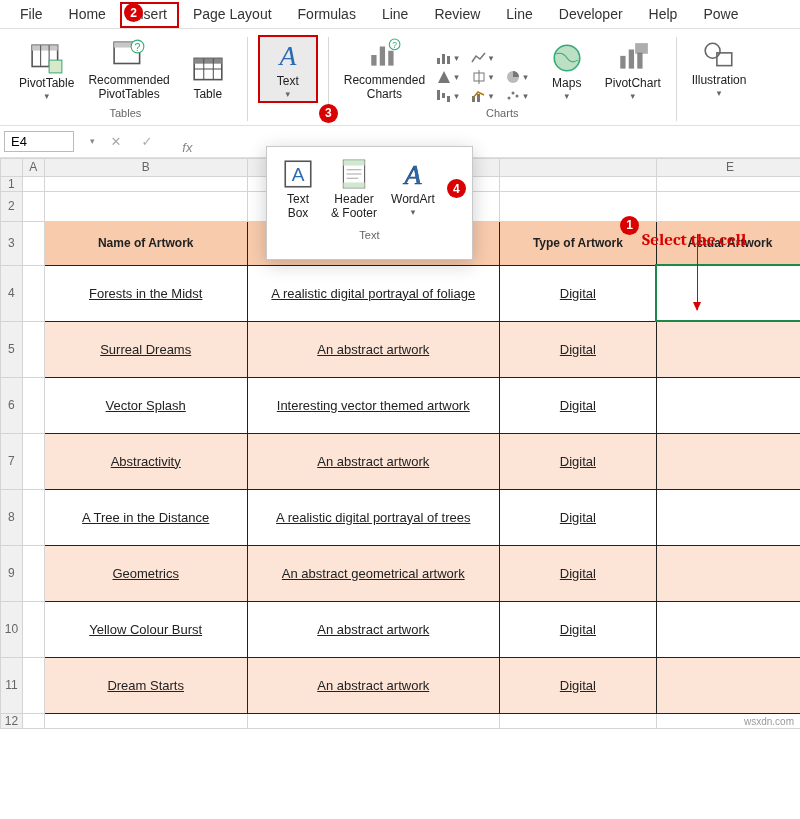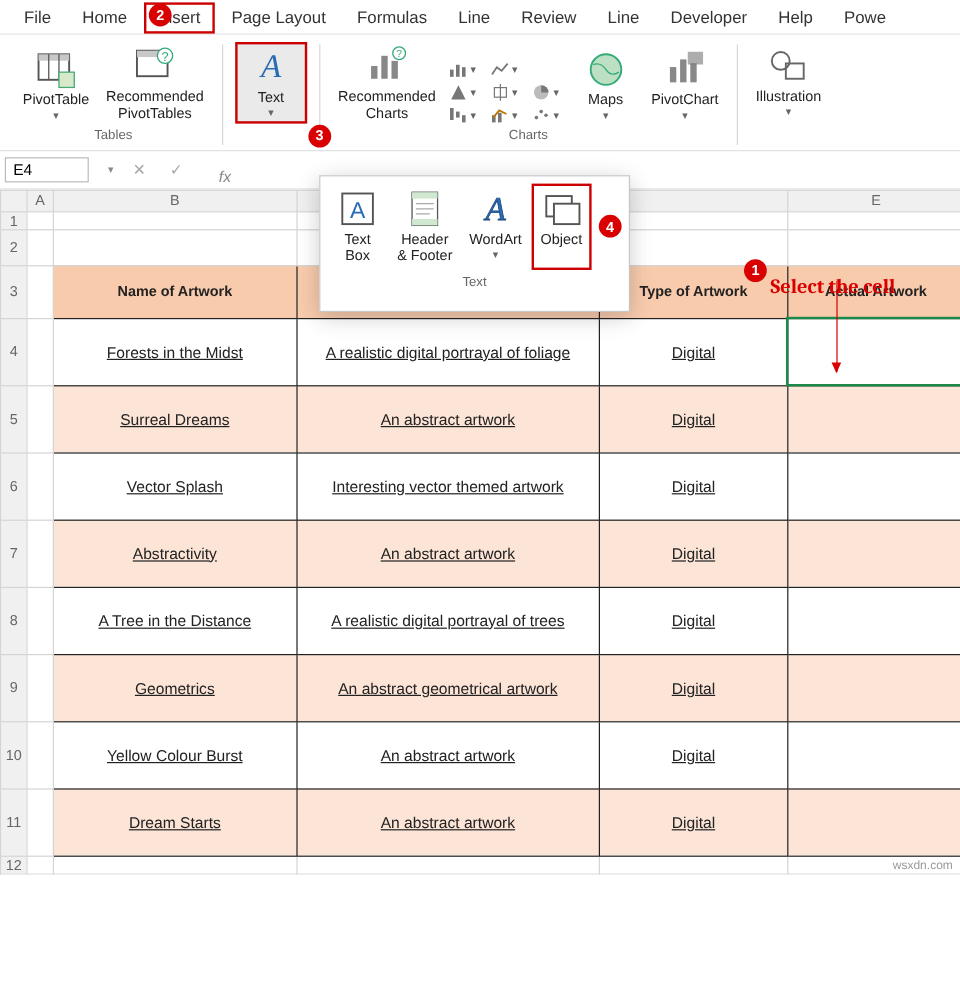--- a/index.html
+++ b/index.html
@@ -297,20 +297,30 @@
       </div>
       <div class="big-btn">
         <svg class="ico" viewBox="0 0 32 32">
             <rect x="2" y="4" width="24" height="20" fill="none" stroke="#555" stroke-width="1.5"></rect>
             <rect x="2" y="4" width="24" height="5" fill="#c8c8c8"></rect>
             <circle cx="24" cy="8" r="6" fill="#fff" stroke="#3a7"></circle>
             <text x="24" y="12" font-size="10" fill="#3a7" text-anchor="middle">?</text>
           </svg>
         <span style="white-space:pre">Recommended
 PivotTables</span>
+      </div>
+      <div class="big-btn">
+        <svg class="ico" viewBox="0 0 32 32">
+            <rect x="3" y="6" width="26" height="20" fill="none" stroke="#555" stroke-width="1.5"></rect>
+            <rect x="3" y="6" width="26" height="5" fill="#888"></rect>
+            <line x1="12" y1="6" x2="12" y2="26" stroke="#555"></line>
+            <line x1="21" y1="6" x2="21" y2="26" stroke="#555"></line>
+            <line x1="3" y1="16" x2="29" y2="16" stroke="#555"></line>
+          </svg>
+        <span>Table</span>
       </div>
     </div>
     <div class="group-label">Tables</div>
   </div>
 
   <div class="divider"></div>
 
   <div class="ribbon-group" style="position:relative;">
     <div class="big-btn sel hl" style="min-width:60px;">
       <svg class="ico" viewBox="0 0 32 32">
@@ -587,23 +597,16 @@
       <span style="white-space:pre">Header
 &amp; Footer</span>
     </div>
     <div class="dd-btn">
       <svg class="ddico" viewBox="0 0 32 32">
           <text x="16" y="25" font-size="26" font-family="Georgia" font-style="italic" text-anchor="middle" fill="#2b6bb3" stroke="#15467a" stroke-width="0.6">A</text>
         </svg>
       <span>WordArt</span>
       <span class="caret">▾</span>
     </div>
-    <div class="dd-btn hl">
-      <svg class="ddico" viewBox="0 0 32 32">
-          <rect x="4" y="6" width="20" height="16" fill="none" stroke="#555" stroke-width="1.5"></rect>
-          <rect x="10" y="12" width="20" height="16" fill="#fff" stroke="#555" stroke-width="1.5"></rect>
-        </svg>
-      <span>Object</span>
-    </div>
     <span class="num-badge" style="position:relative; align-self:center; margin-left:4px;">4</span>
   </div>
   <div class="dd-label">Text</div>
 </div>
 
 </body></html>

